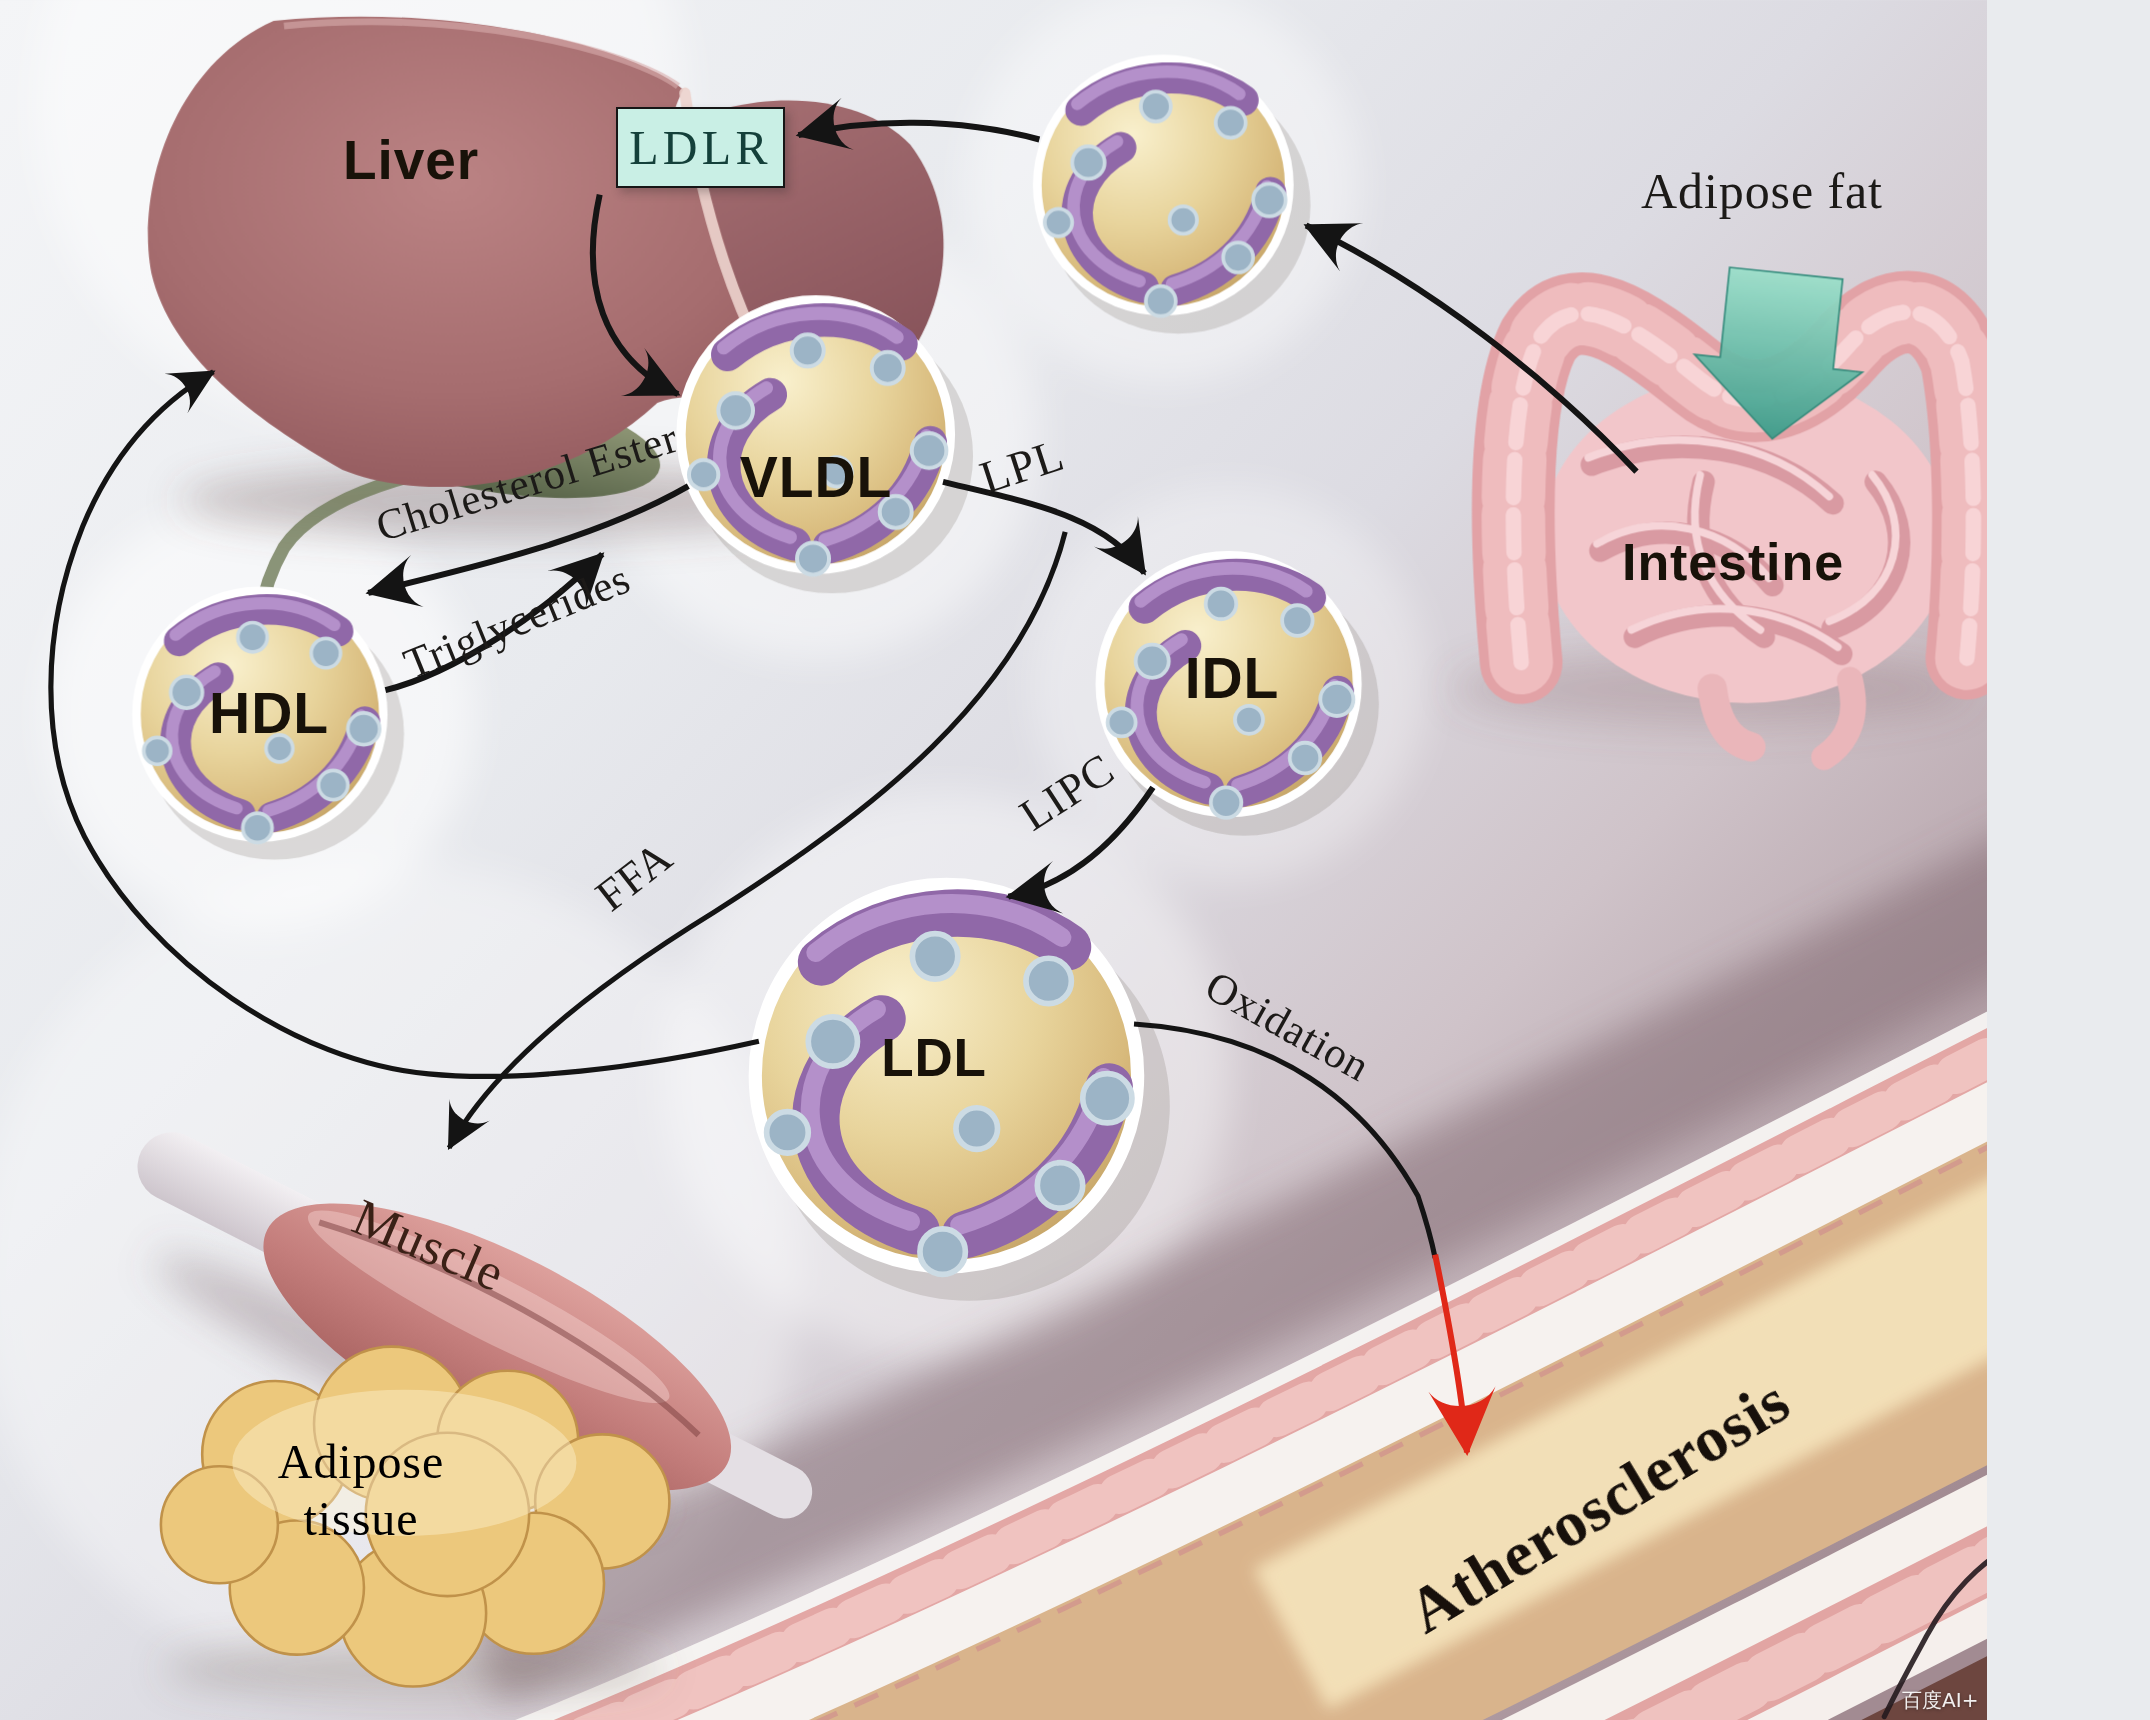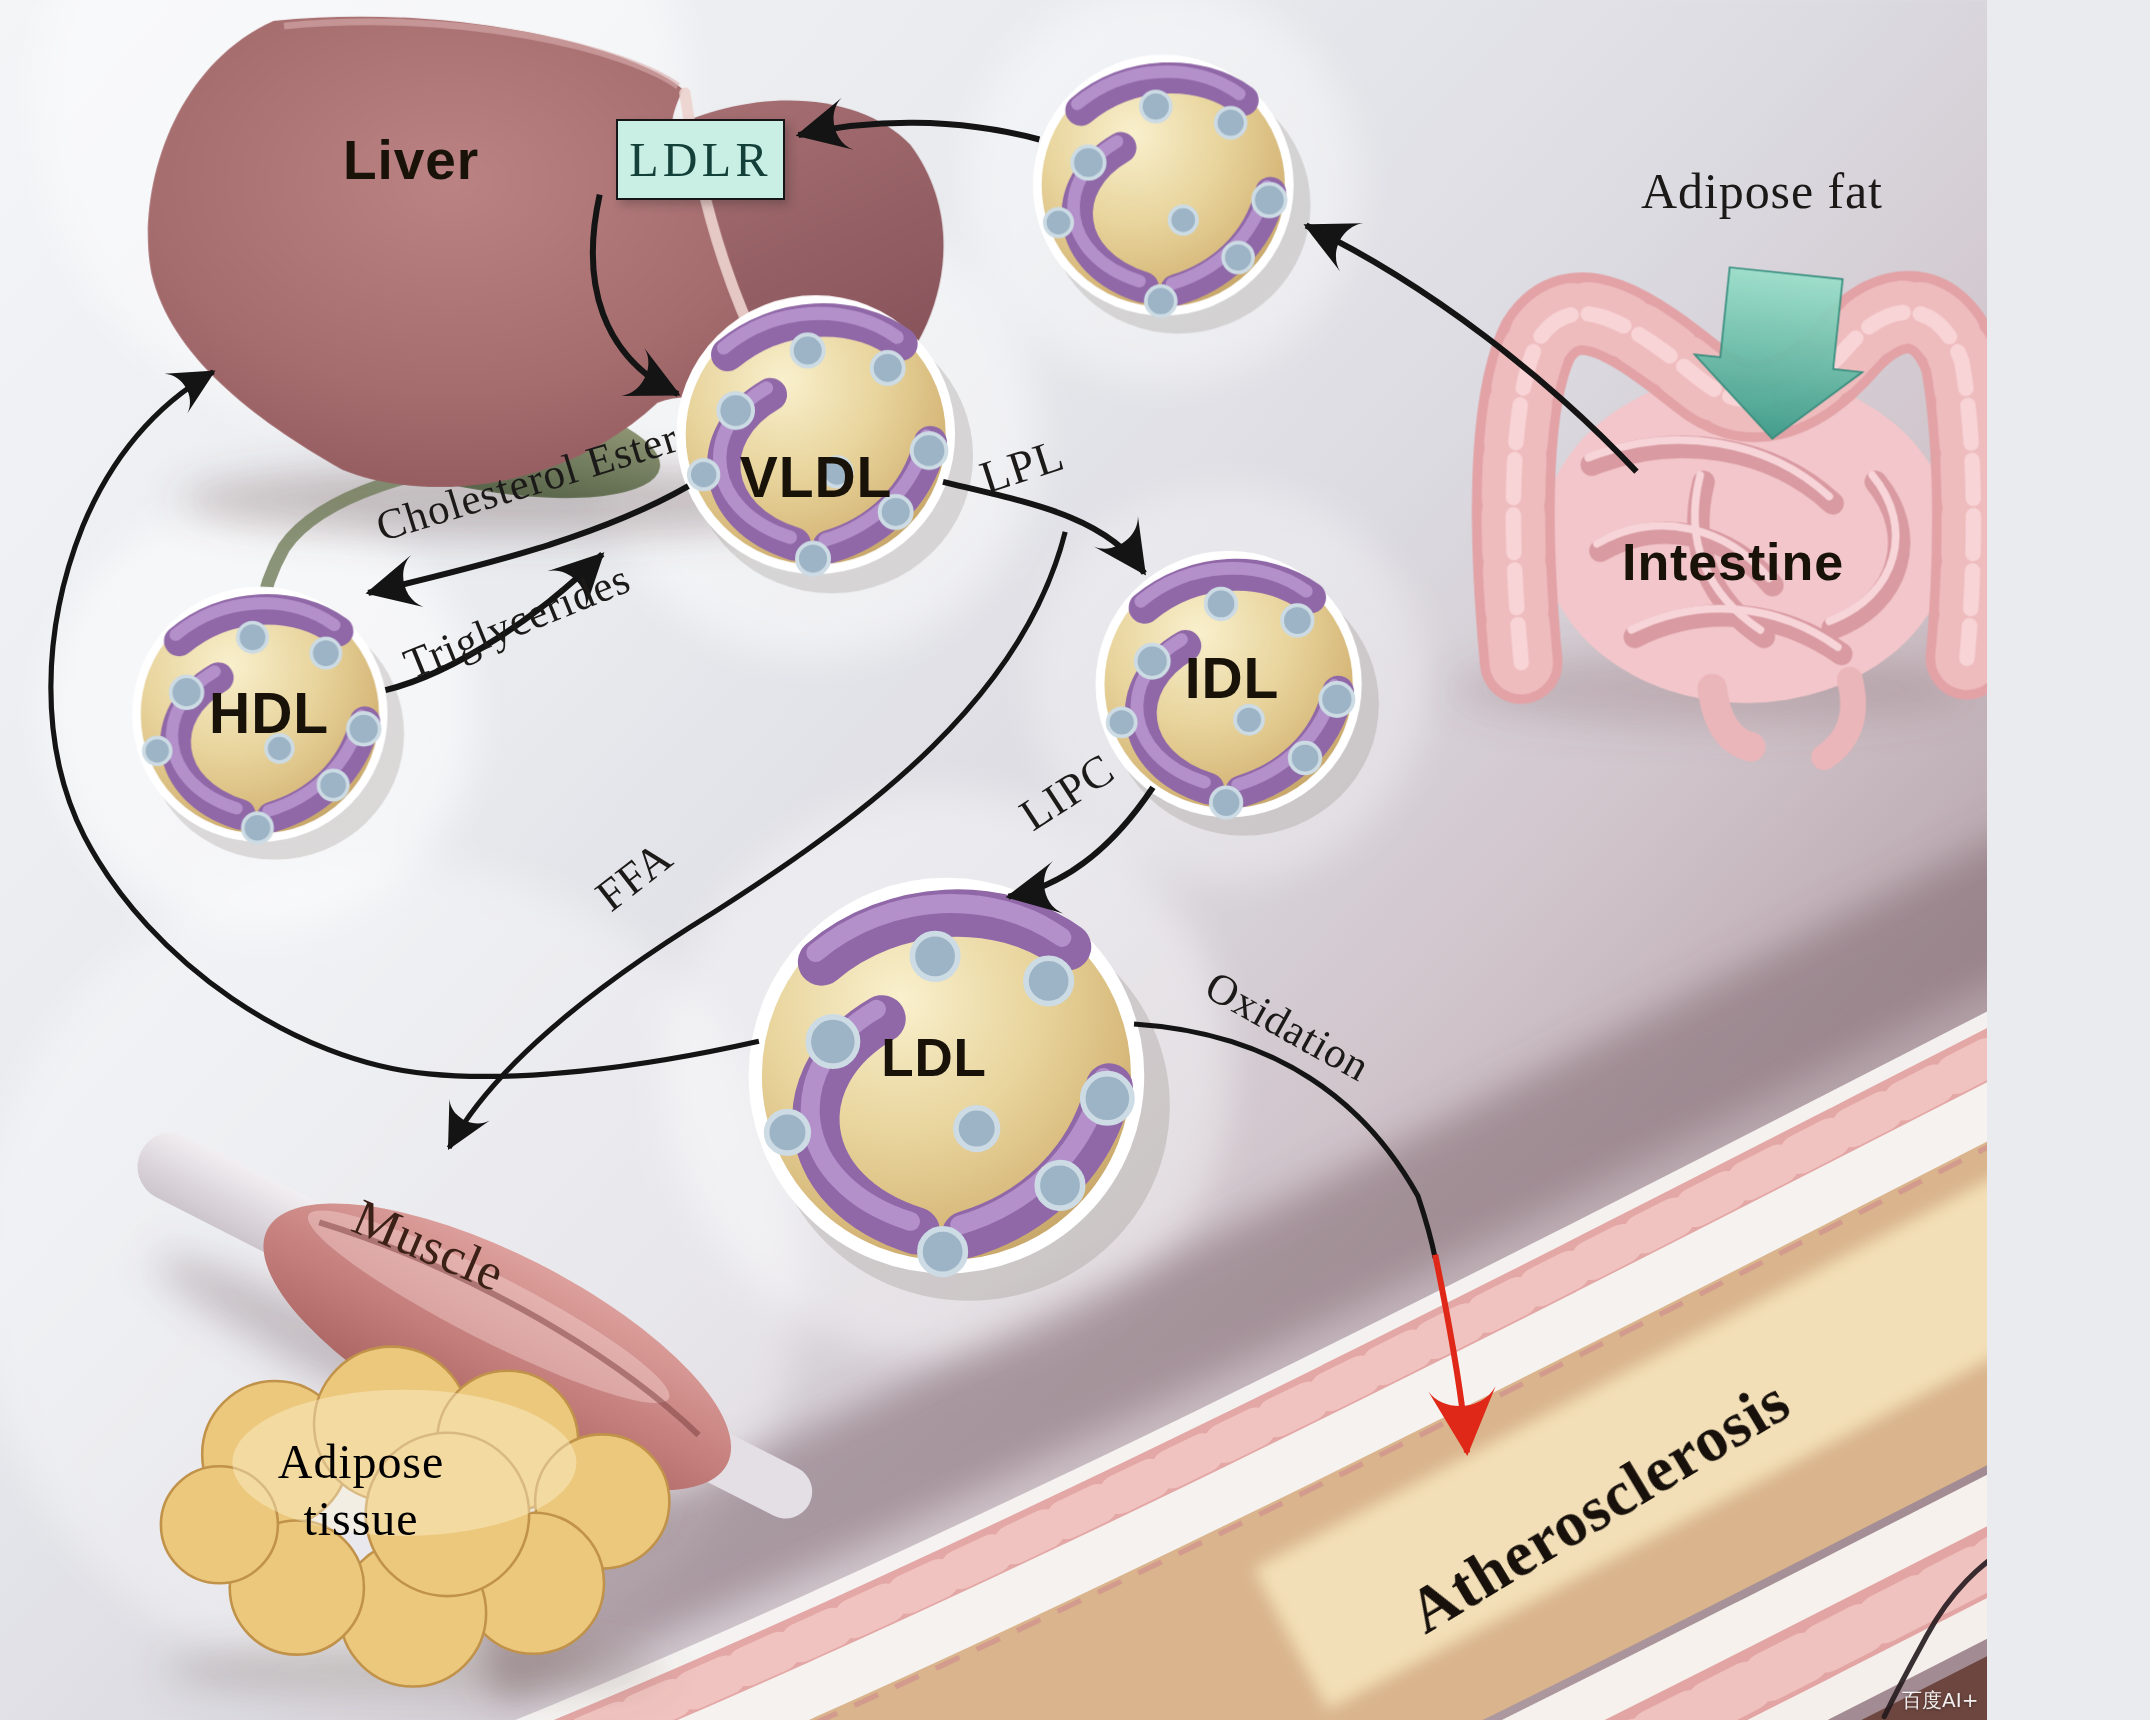--- a/index.html
+++ b/index.html
@@ -3,21 +3,21 @@
 <meta charset="utf-8">
 <style>
   html,body{margin:0;padding:0;background:#e9ebee;}
   #stage{position:relative;width:1987px;height:1721px;overflow:hidden;
          font-family:"Liberation Serif","DejaVu Serif",serif;}
   #stage svg{position:absolute;left:0;top:0;}
   .lbl{position:absolute;transform:translate(-50%,-50%);white-space:nowrap;
        color:#1c1a18;letter-spacing:0.9px;}
   .lbl.bold{font-family:"Liberation Sans","DejaVu Sans",sans-serif;font-weight:700;color:#181209;}
   .lbl.serif{font-family:"Liberation Serif","DejaVu Serif",serif;font-weight:400;}
-  #ldlr-box{position:absolute;left:616px;top:119px;width:165px;height:77px;
+  #ldlr-box{position:absolute;left:616px;top:107px;width:165px;height:77px;
             background:#c9efe5;border:2.6px solid #161616;display:flex;align-items:center;
             justify-content:center;font-size:48px;letter-spacing:4.3px;color:#14403a;
             box-shadow:4.3px 5.2px 8.6px rgba(40,40,40,.28);}
   #watermark{position:absolute;right:8.6px;bottom:7px;font-size:20px;
              font-family:"DejaVu Sans","Liberation Sans",sans-serif;
              color:rgba(255,255,255,.92);text-shadow:0 0.9px 3.4px rgba(0,0,0,.4);}
 </style>
 </head>
 <body>
 

